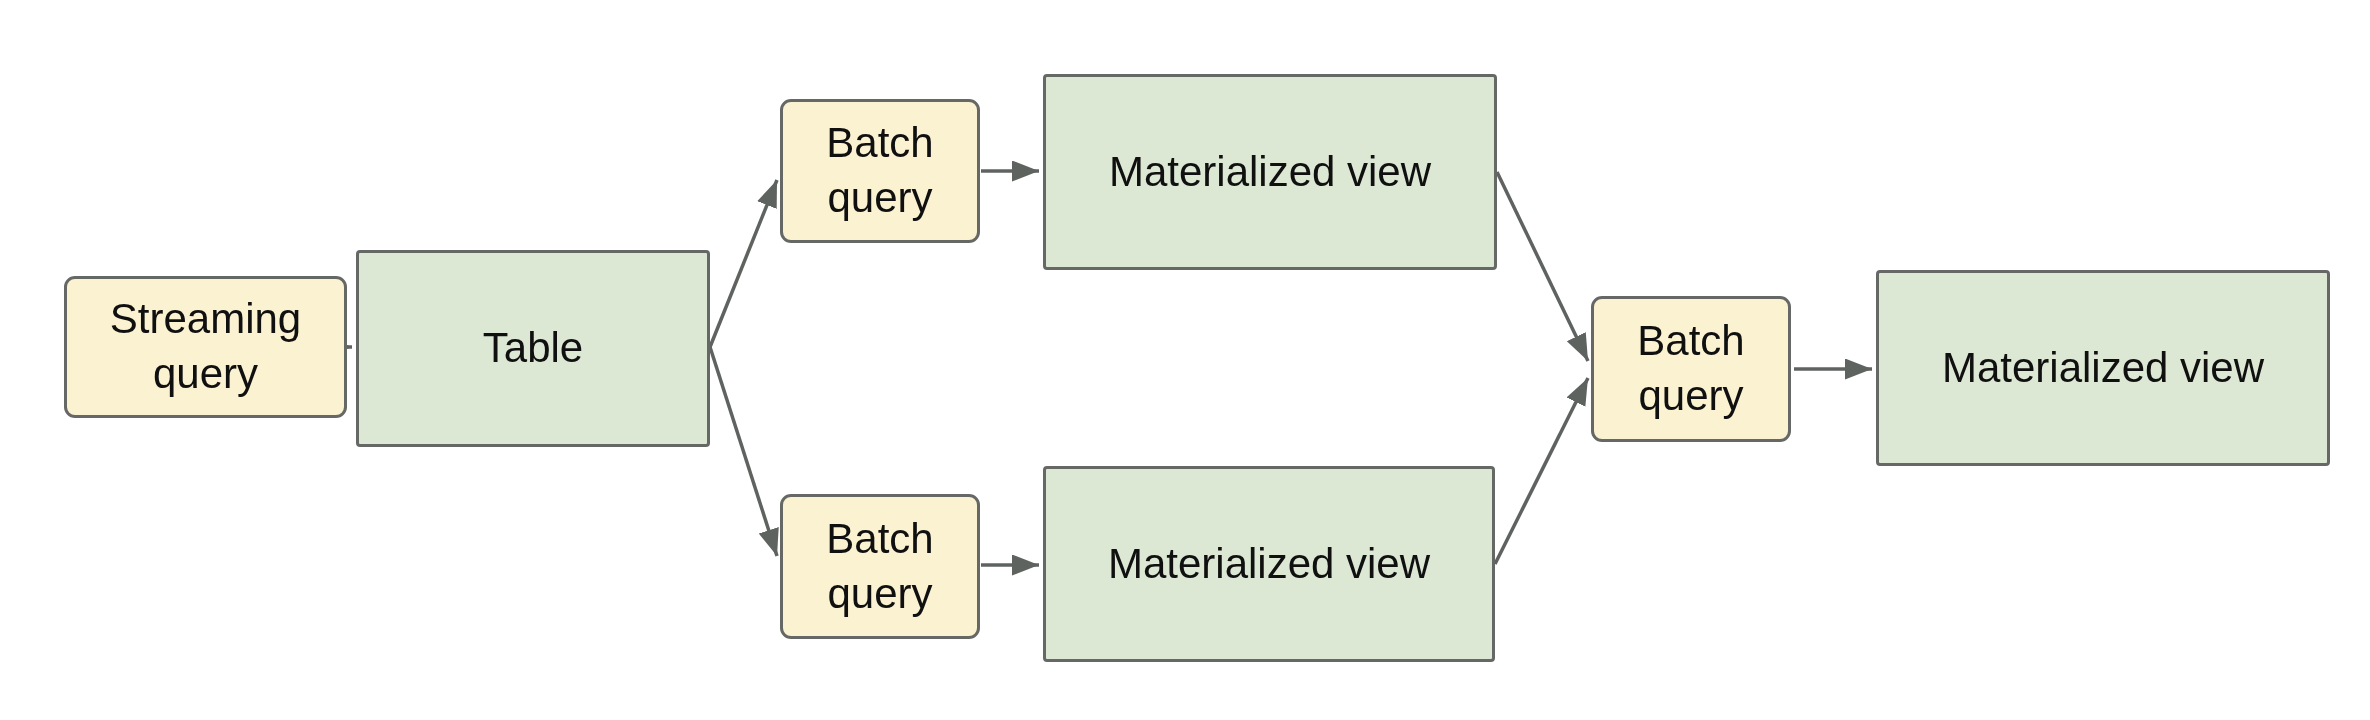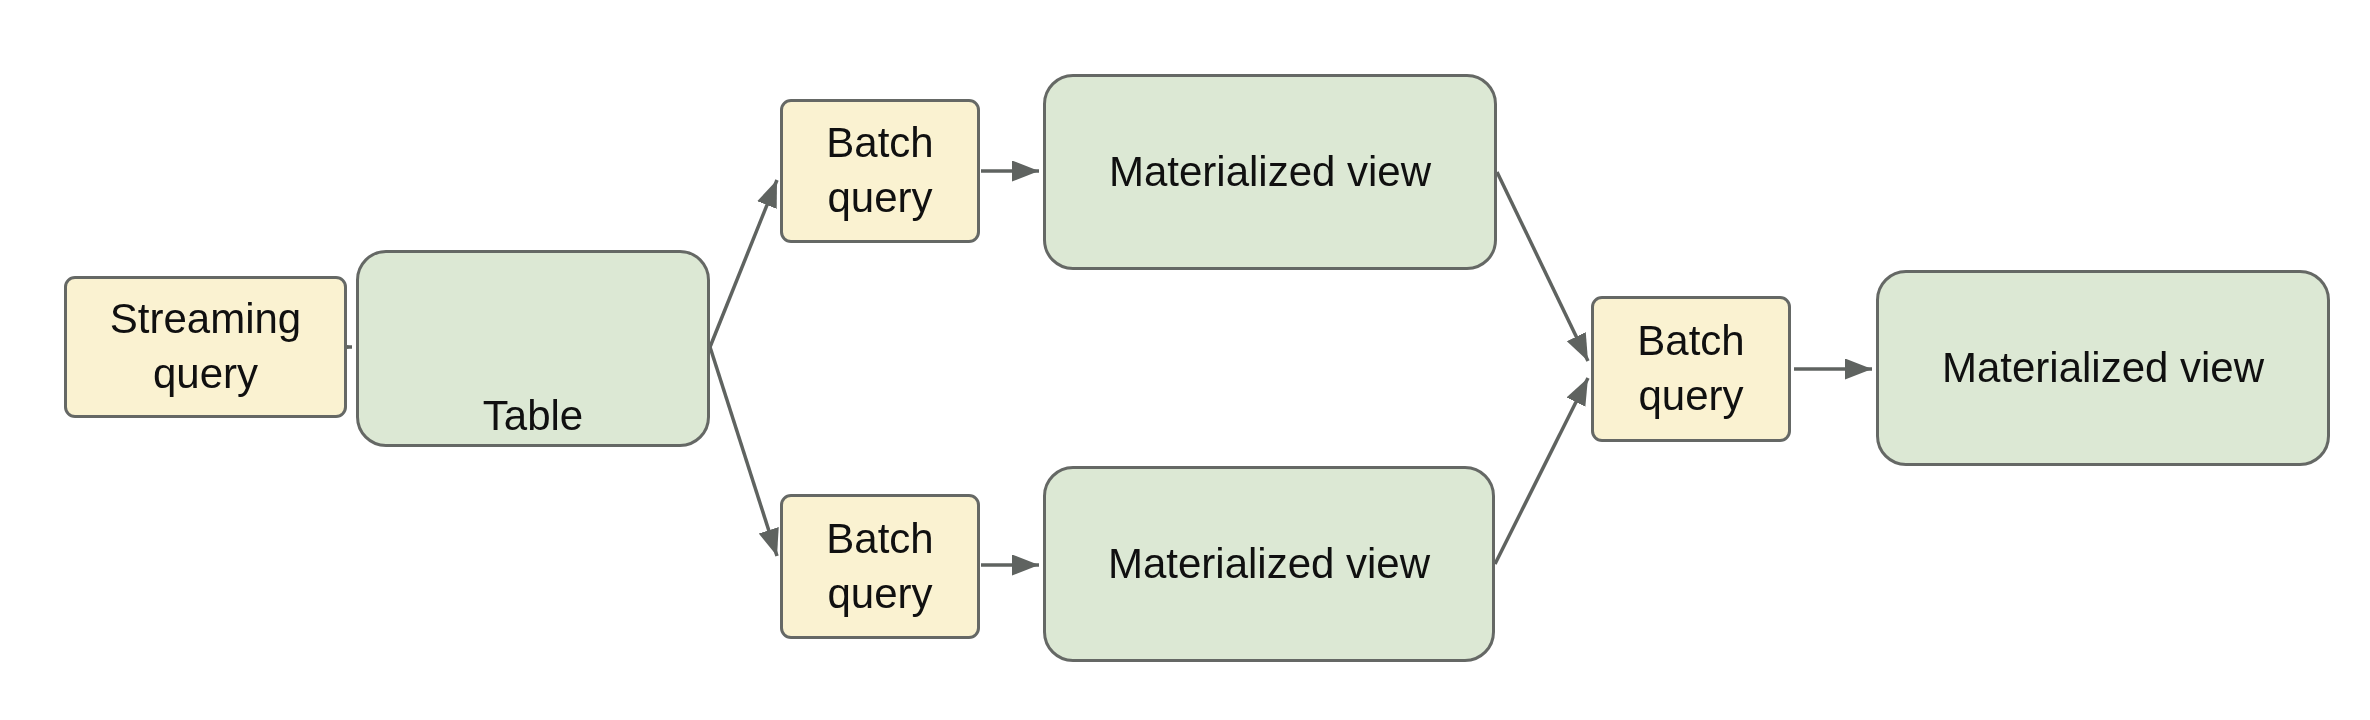--- a/index.html
+++ b/index.html
@@ -35,21 +35,21 @@
     padding: 0 18px;
   }
   .node.query {
     background: #faf2d1;
     border: 3.5px solid #656865;
     border-radius: 11px;
   }
   .node.store {
     background: #dce8d4;
     border: 3.5px solid #656865;
-    border-radius: 30px;
+    border-radius: 4px;
   }
   .node .label {
     display: block;
     width: 100%;
   }
 </style>
 </head>
 <body>
 
 <div class="canvas">
@@ -67,21 +67,21 @@
         <line x1="981" y1="565" x2="1039" y2="565" stroke="#5f6360" stroke-width="3.5" marker-end="url(#arrowhead)"></line>
         <line x1="1497" y1="172" x2="1588" y2="361" stroke="#5f6360" stroke-width="3.5" marker-end="url(#arrowhead)"></line>
         <line x1="1495" y1="564" x2="1588" y2="378" stroke="#5f6360" stroke-width="3.5" marker-end="url(#arrowhead)"></line>
         <line x1="1794" y1="369" x2="1872" y2="369" stroke="#5f6360" stroke-width="3.5" marker-end="url(#arrowhead)"></line>
       </g>
   </svg>
   <div id="node-layer">
       <div class="node query" style="left: 24px; top: 276px; width: 283px; height: 142px; margin-left: 40px;">
         <span class="label">Streaming query</span>
       </div>
-      <div class="node store" style="left: 356px; top: 250px; width: 354px; height: 197px; align-items: flex-end;">
+      <div class="node store" style="left: 356px; top: 250px; width: 354px; height: 197px;">
         <span class="label">Table</span>
       </div>
       <div class="node query" style="left: 780px; top: 99px; width: 200px; height: 144px;">
         <span class="label">Batch query</span>
       </div>
       <div class="node store" style="left: 1043px; top: 74px; width: 454px; height: 196px;">
         <span class="label">Materialized view</span>
       </div>
       <div class="node query" style="left: 780px; top: 494px; width: 200px; height: 145px;">
         <span class="label">Batch query</span>

